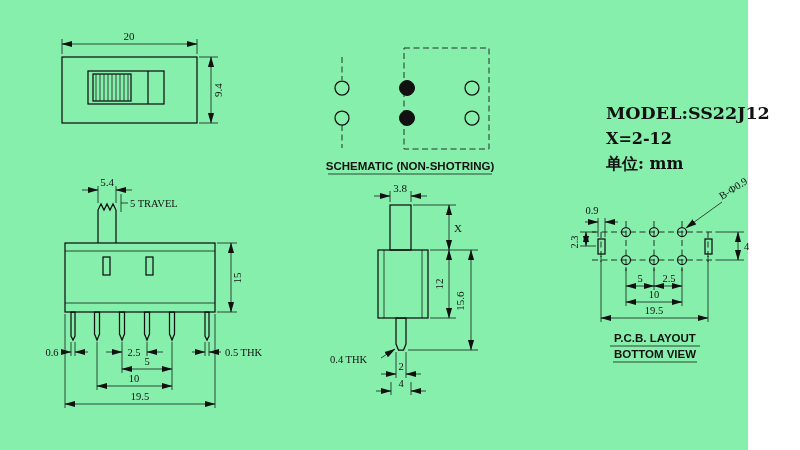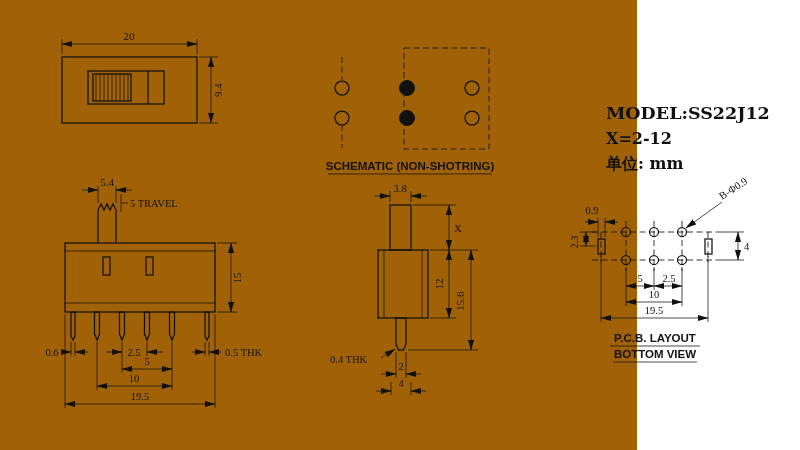--- a/index.html
+++ b/index.html
@@ -1,17 +1,17 @@
 <!DOCTYPE html>
 <html style="--ink: #111111;"><head>
 <meta charset="utf-8">
 <style>
   :root { --ink: #111111; }
   html,body { margin:0; padding:0; background:#ffffff; }
-  .stage { width:637px; height:450px; position:relative; background:#a16207; }
+  .stage { width:748px; height:450px; position:relative; background:#86efac; }
   svg { display:block; color:var(--ink); }
   .outline { stroke:currentColor; stroke-width:1.25; fill:none; }
   .thin    { stroke:currentColor; stroke-width:0.75; fill:none; }
   .dash    { stroke:currentColor; stroke-width:0.85; fill:none; stroke-dasharray:6 3.5; }
   .fillb   { fill:currentColor; stroke:currentColor; }
   text { fill:currentColor; font-family:"Liberation Serif", serif; }
   .dim  { font-size:11px; }
   .dims { font-size:10.5px; }
   .lbl  { font-family:"Liberation Sans", sans-serif; font-weight:bold; font-size:11.5px; }
   .ttl1 { font-family:"DejaVu Serif", serif; font-weight:bold; font-size:17.5px; }

